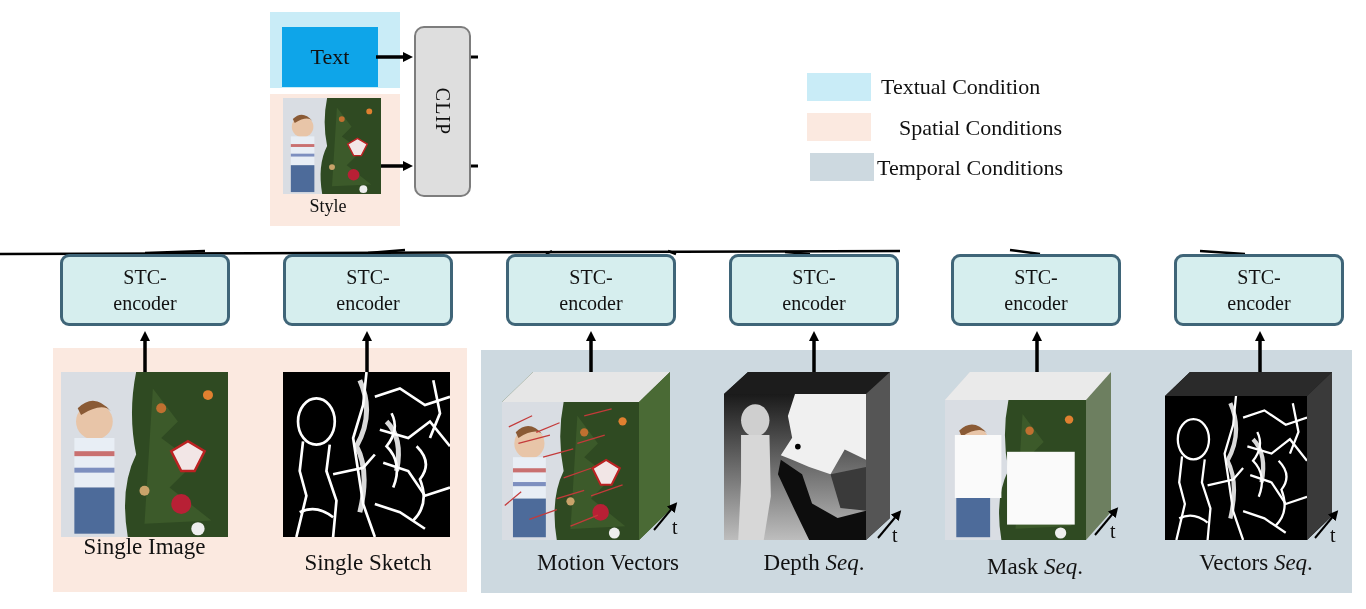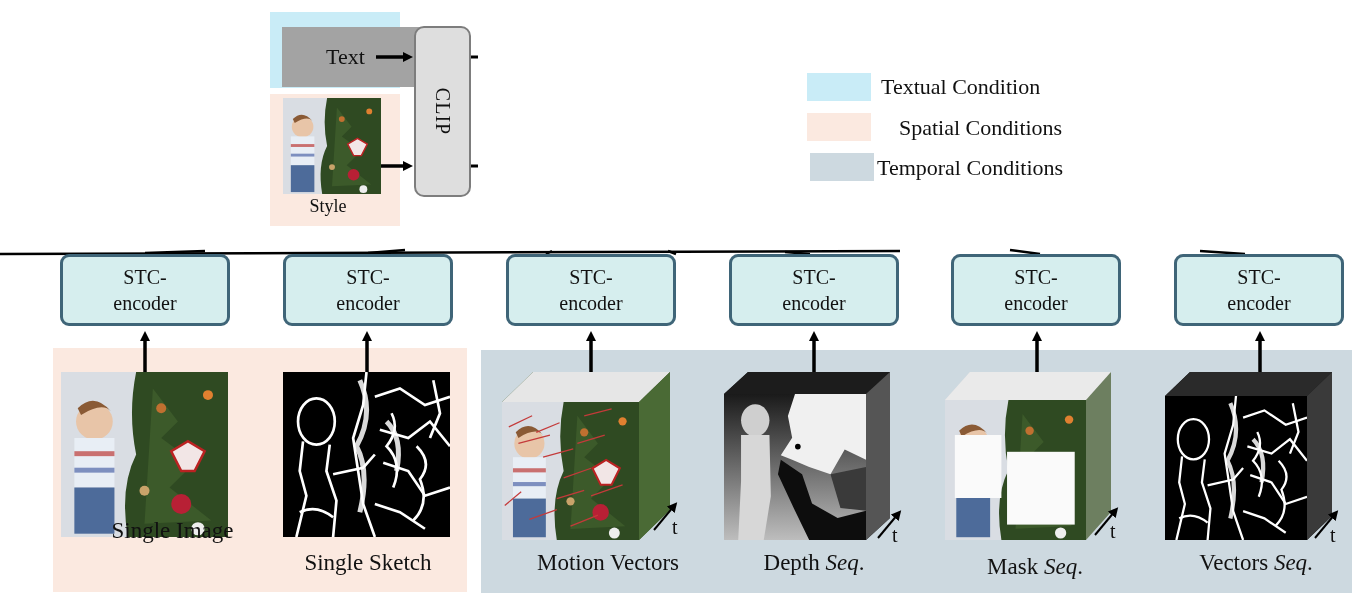--- a/index.html
+++ b/index.html
@@ -2,21 +2,21 @@
 <html><head>
 <meta charset="utf-8">
 <style>
   html, body { margin:0; padding:0; background:#ffffff; }
   body { width:1366px; height:609px; position:relative; overflow:hidden;
          font-family:"Liberation Serif", "DejaVu Serif", serif; color:#111; }
   .abs { position:absolute; }
   .region-textual { background:#c9ecf7; }
   .region-spatial { background:#fbe9e0; }
   .region-temporal { background:#cdd9e0; }
-  .textbox { background:#a3a3a3; display:flex; align-items:center; justify-content:flex-start; font-size:22px;padding-left:44px; }
+  .textbox { background:#0ea5e9; display:flex; align-items:center; justify-content:center; font-size:22px; }
   .clip { background:#dedede; border:2.5px solid #7d7d7d; border-radius:10px; box-sizing:border-box;
           display:flex; align-items:center; justify-content:center; }
   .clip span { transform:rotate(90deg); font-size:20px; letter-spacing:1px; white-space:nowrap; }
   .stc { background:#d6eeee; border:3px solid #3f6578; border-radius:9px; box-sizing:border-box;
          display:flex; flex-direction:column; align-items:center; justify-content:center; font-size:20px; line-height:26px; }
   .caption { font-size:23px; white-space:nowrap; text-align:center; }
   .caption i { font-style:italic; }
   .legend-swatch { width:64px; height:28px; }
   .legend-label { font-size:22px; white-space:nowrap; }
   .img { overflow:hidden; }
@@ -243,21 +243,21 @@
   <line x1="814" y1="372" x2="814" y2="336" stroke="#000" stroke-width="3.5" marker-end="url(#arrowhead)"></line>
   <line x1="1037" y1="372" x2="1037" y2="336" stroke="#000" stroke-width="3.5" marker-end="url(#arrowhead)"></line>
   <line x1="1260" y1="372" x2="1260" y2="336" stroke="#000" stroke-width="3.5" marker-end="url(#arrowhead)"></line>
 </svg>
 
 <div class="abs caption" style="left:672px;top:516px;font-size:20px;">t</div>
 <div class="abs caption" style="left:892px;top:524px;font-size:20px;">t</div>
 <div class="abs caption" style="left:1110px;top:520px;font-size:20px;">t</div>
 <div class="abs caption" style="left:1330px;top:524px;font-size:20px;">t</div>
 
-<div class="abs caption" style="left:53px;top:518px;width:183px;padding-left:28px;">Single Image</div>
+<div class="abs caption" style="left:53px;top:534px;width:183px;">Single Image</div>
 <div class="abs caption" style="left:283px;top:550px;width:170px;">Single Sketch</div>
 
 <div class="abs caption" style="left:510px;top:550px;width:196px;">
   <span>Motion Vectors</span>
 </div>
 <div class="abs caption" style="left:729px;top:550px;width:170px;">
   <span>Depth </span><i>Seq</i><span>.</span>
 </div>
 <div class="abs caption" style="left:950px;top:554px;width:170px;">
   <span>Mask </span><i>Seq</i><span>.</span>

